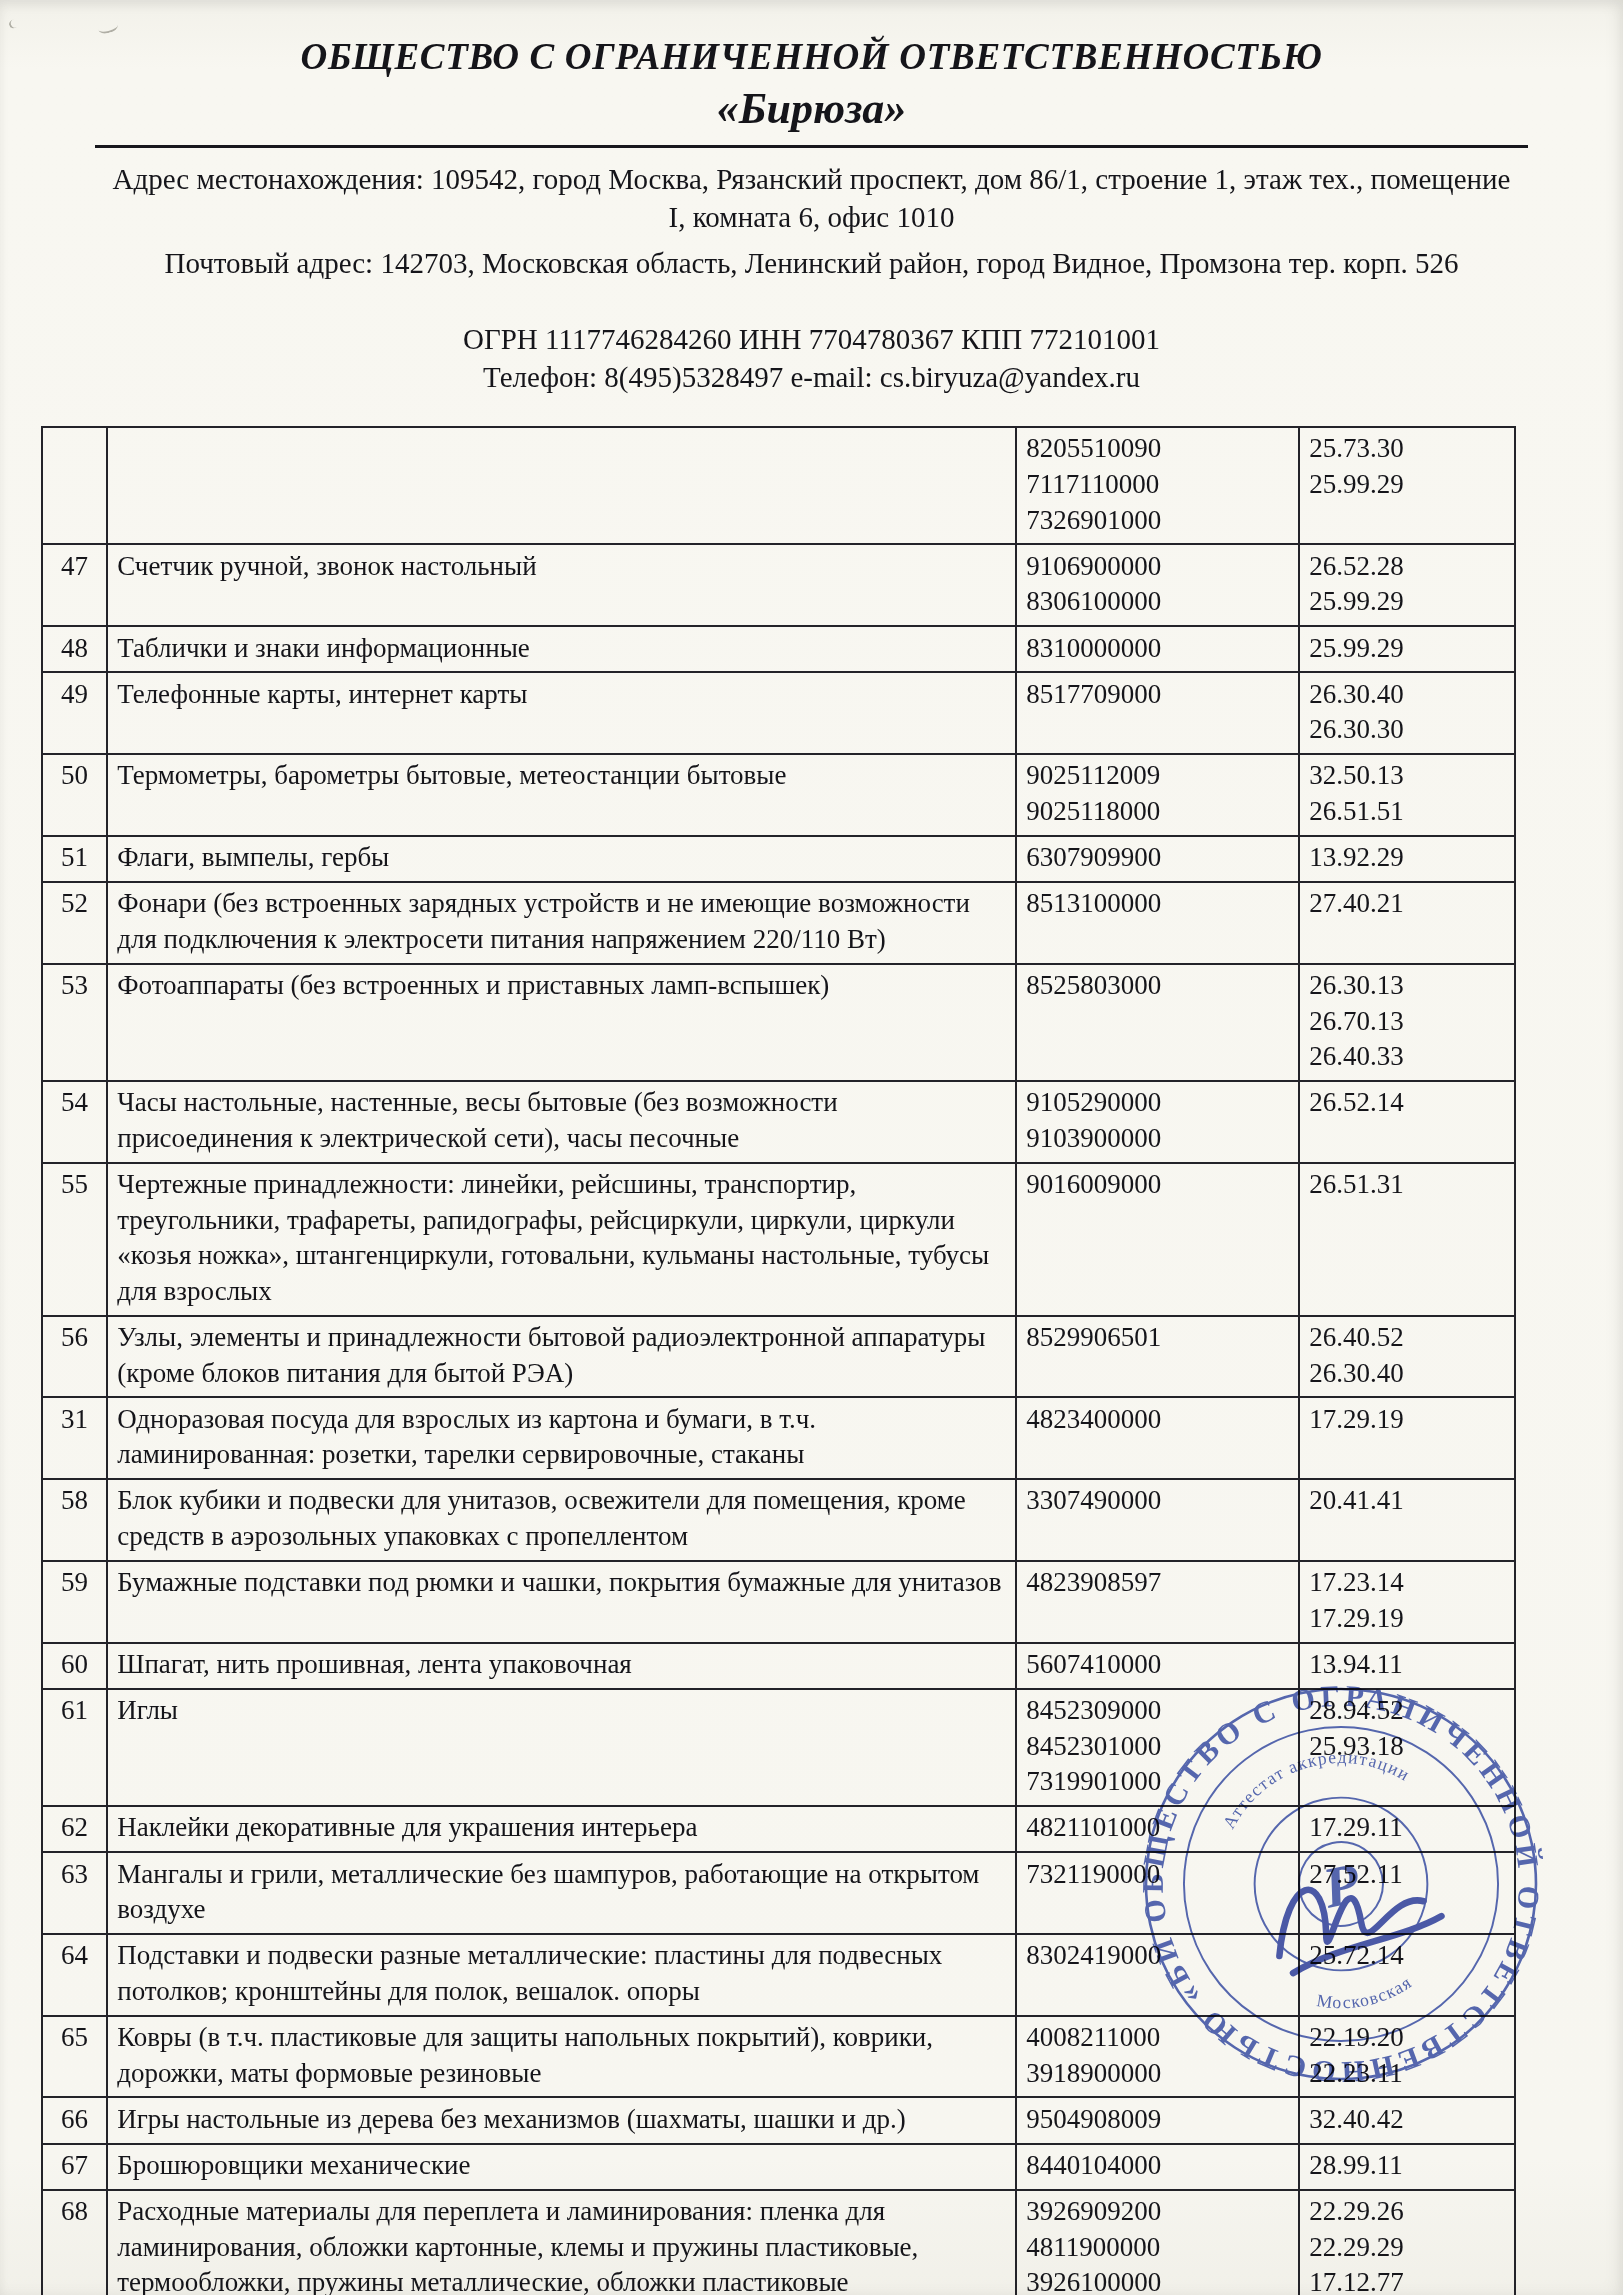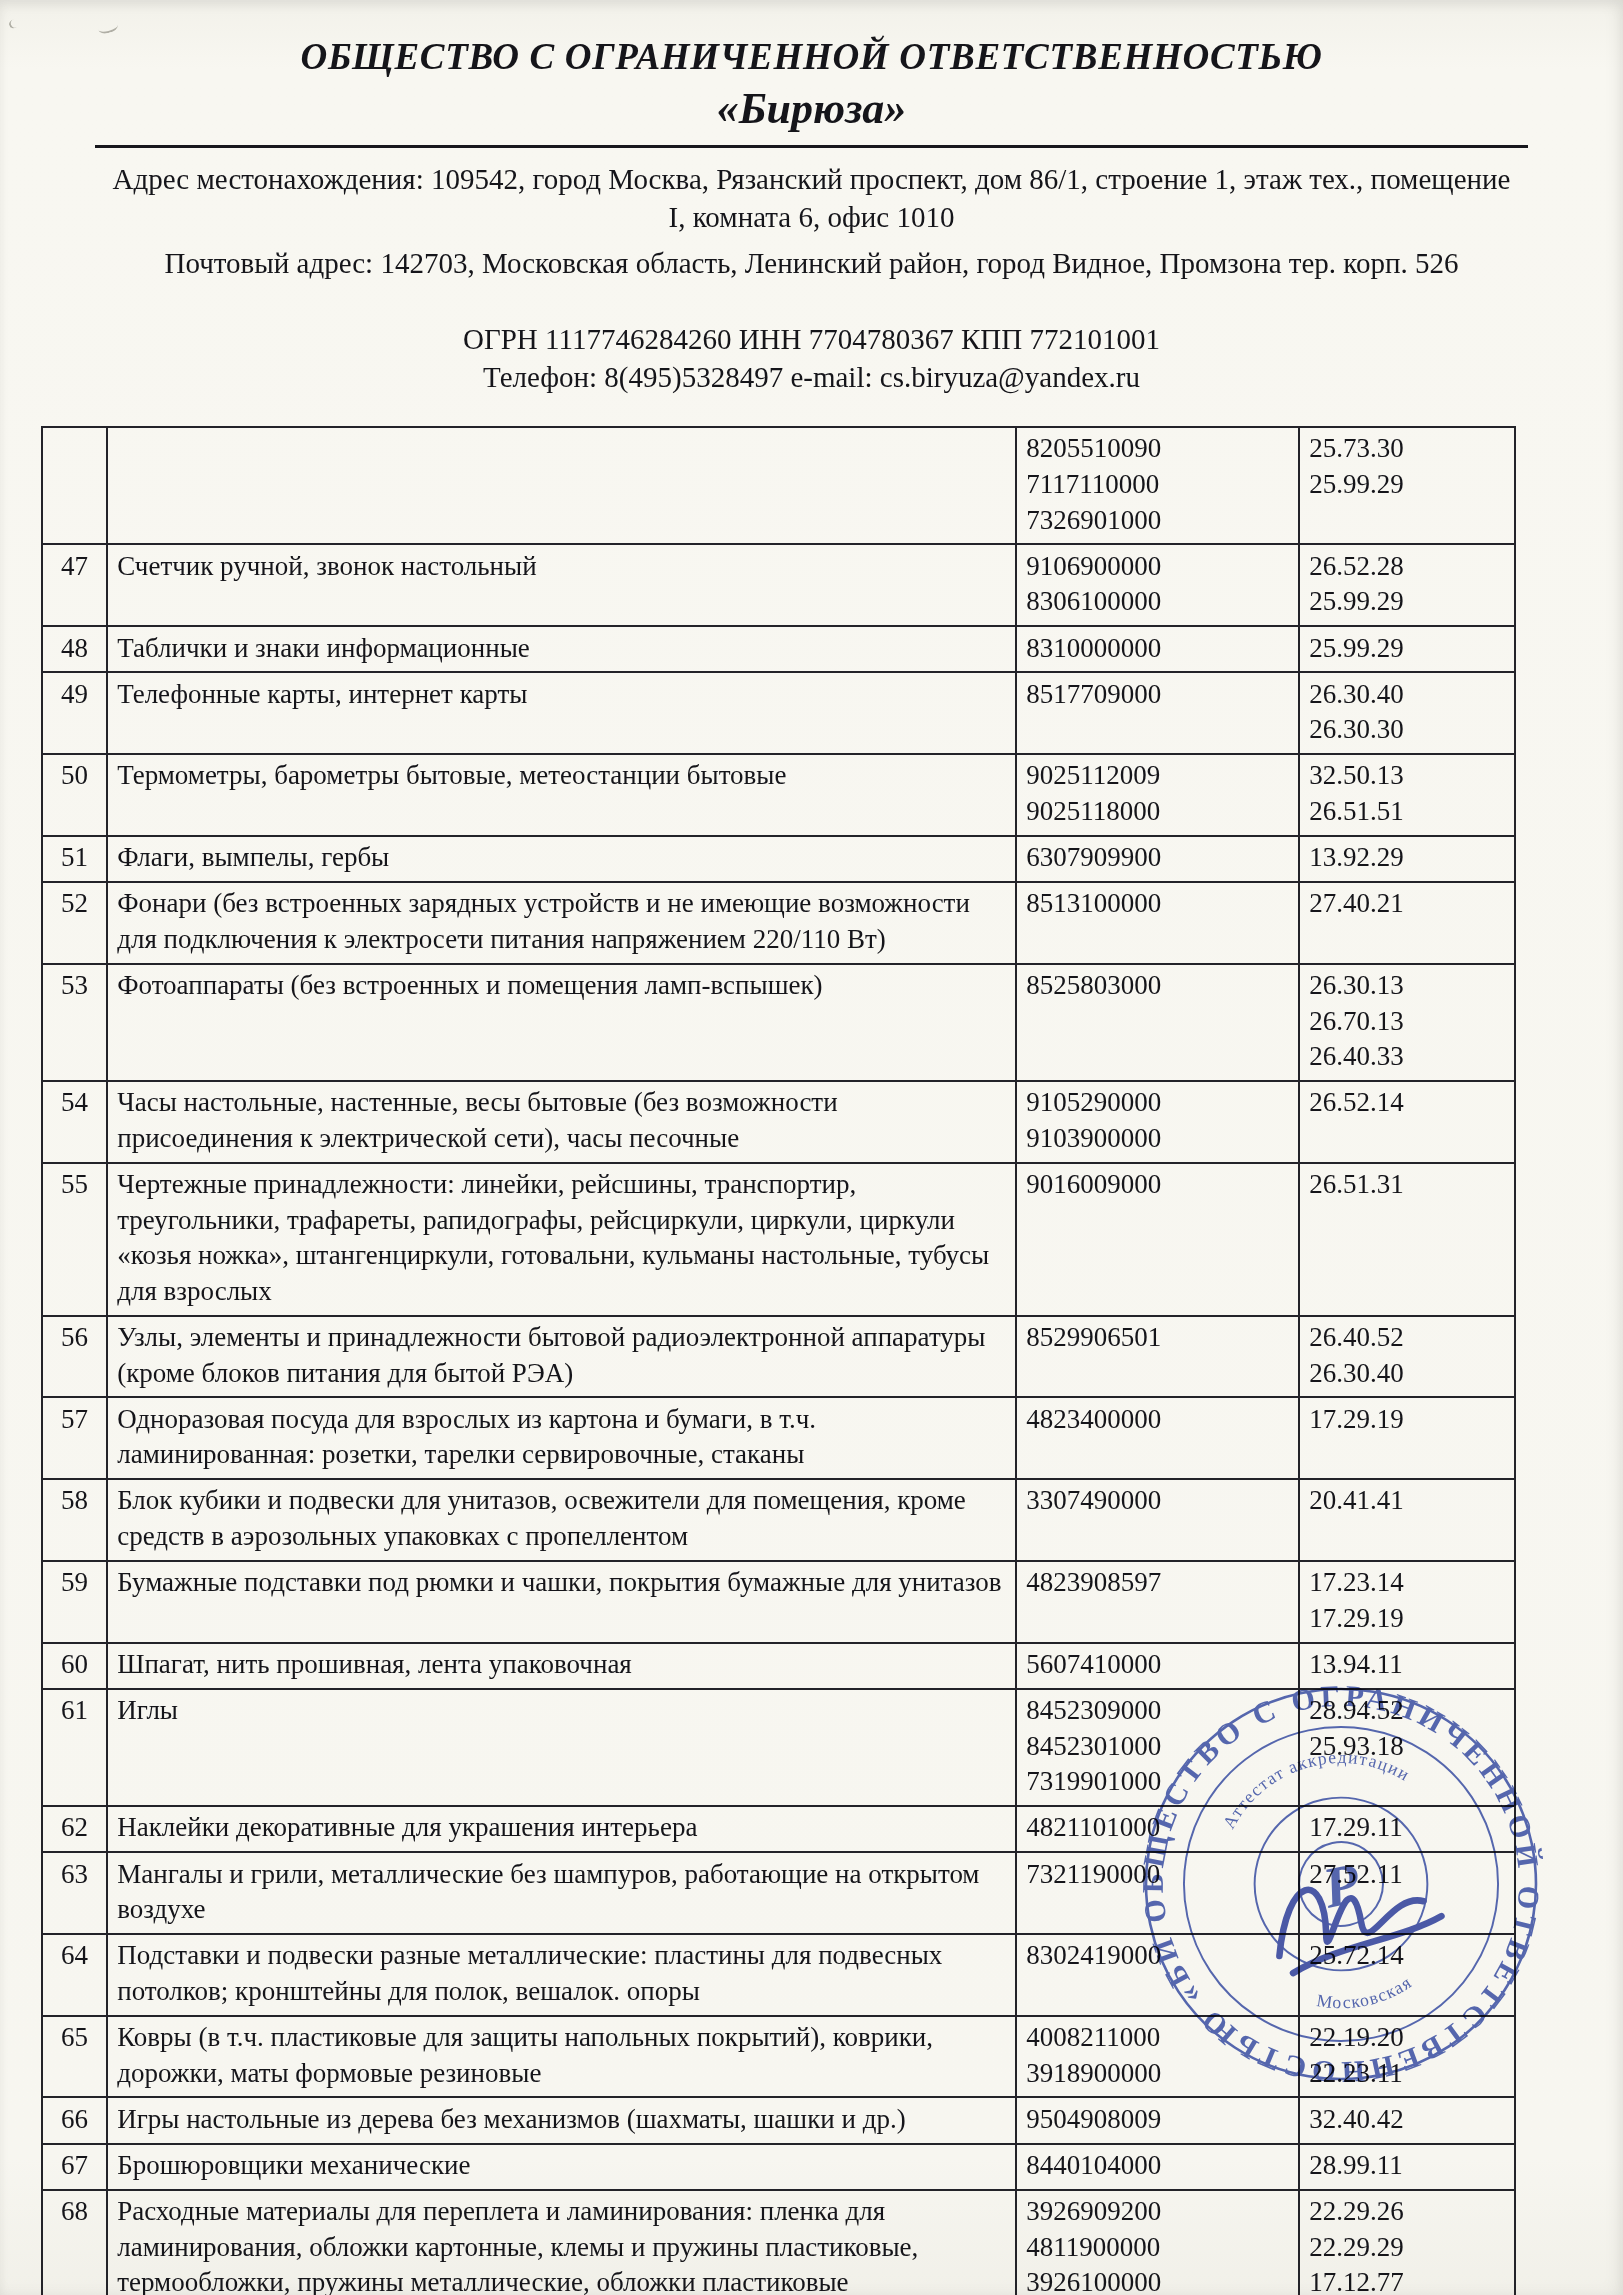--- a/index.html
+++ b/index.html
@@ -141,21 +141,21 @@
 
     <tr>
       <td class="c-num">52</td>
       <td class="c-desc">Фонари (без встроенных зарядных устройств и не имеющие возможности для подключения к электросети питания напряжением 220/110 Вт)</td>
       <td class="c-code">8513100000</td>
       <td class="c-okpd">27.40.21</td>
     </tr>
 
     <tr>
       <td class="c-num">53</td>
-      <td class="c-desc">Фотоаппараты (без встроенных и помещения ламп-вспышек)</td>
+      <td class="c-desc">Фотоаппараты (без встроенных и приставных ламп-вспышек)</td>
       <td class="c-code">8525803000</td>
       <td class="c-okpd">26.30.13
 26.70.13
 26.40.33</td>
     </tr>
 
     <tr>
       <td class="c-num">54</td>
       <td class="c-desc">Часы настольные, настенные, весы бытовые (без возможности присоединения к электрической сети), часы песочные</td>
       <td class="c-code">9105290000
@@ -172,21 +172,21 @@
 
     <tr>
       <td class="c-num">56</td>
       <td class="c-desc">Узлы, элементы и принадлежности бытовой радиоэлектронной аппаратуры (кроме блоков питания для бытой РЭА)</td>
       <td class="c-code">8529906501</td>
       <td class="c-okpd">26.40.52
 26.30.40</td>
     </tr>
 
     <tr>
-      <td class="c-num">57</td>
+      <td class="c-num">31</td>
       <td class="c-desc">Одноразовая посуда для взрослых из картона и бумаги, в т.ч. ламинированная: розетки, тарелки сервировочные, стаканы</td>
       <td class="c-code">4823400000</td>
       <td class="c-okpd">17.29.19</td>
     </tr>
 
     <tr>
       <td class="c-num">58</td>
       <td class="c-desc">Блок кубики и подвески для унитазов, освежители для помещения, кроме средств в аэрозольных упаковках с пропеллентом</td>
       <td class="c-code">3307490000</td>
       <td class="c-okpd">20.41.41</td>

